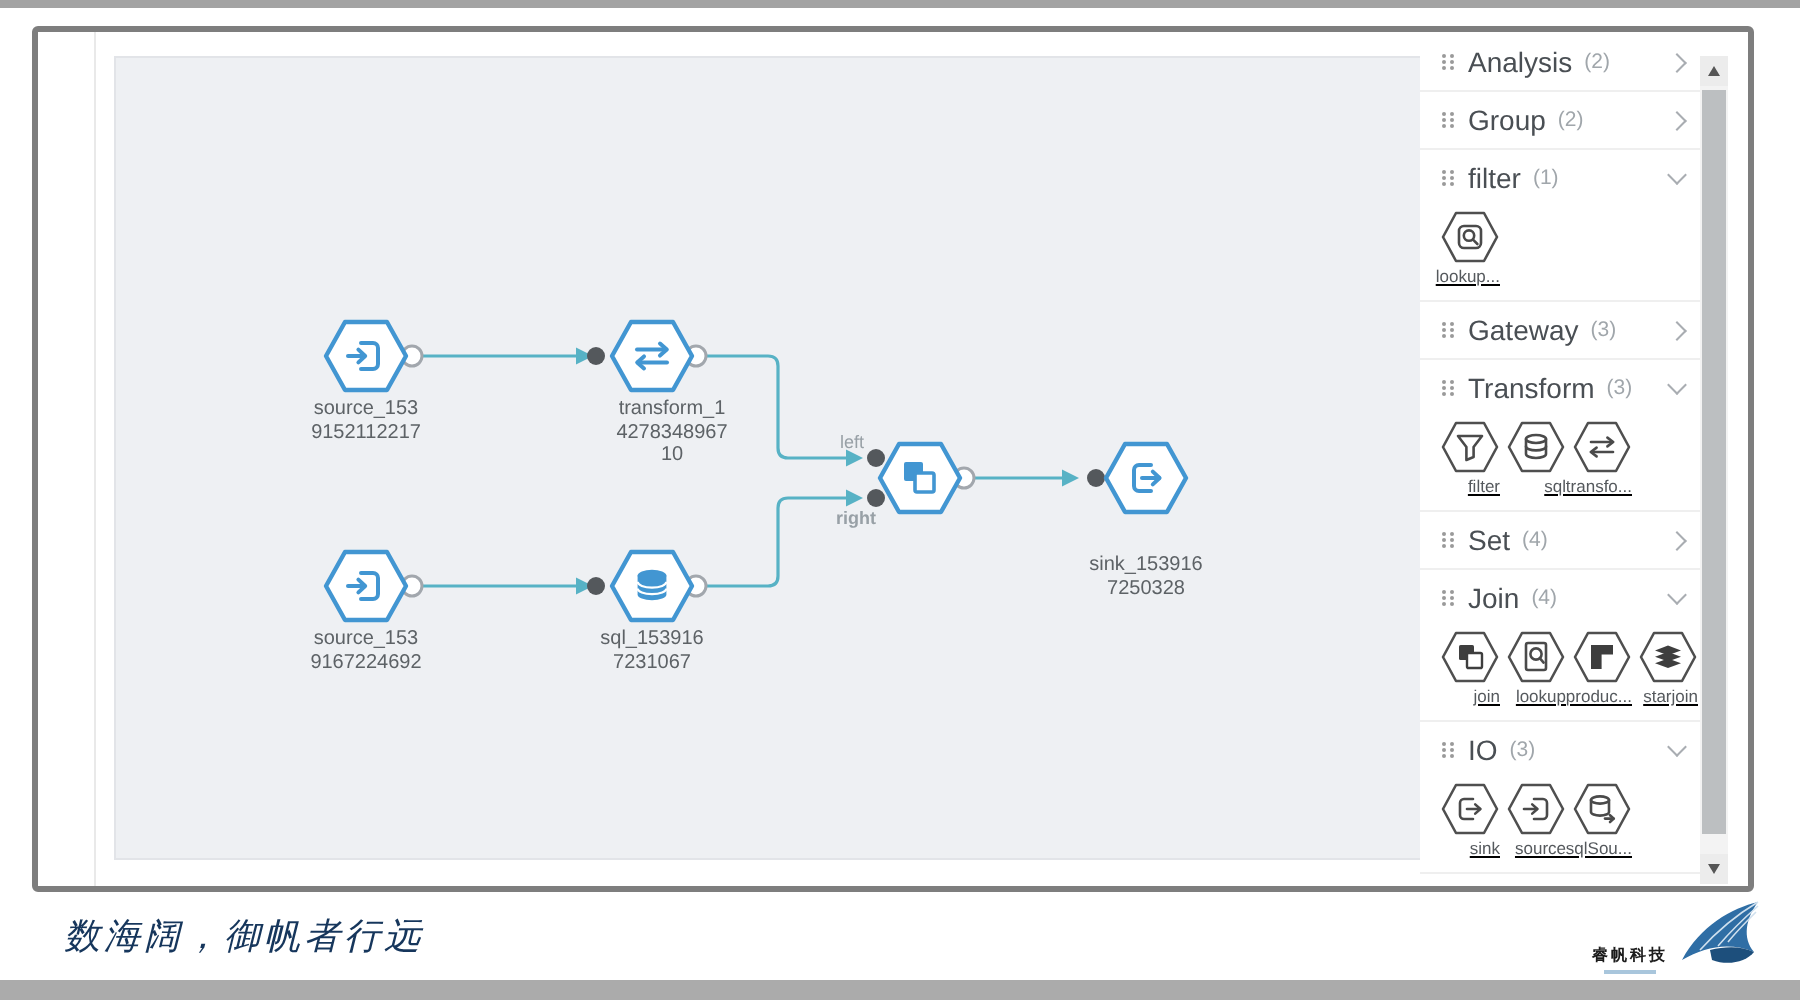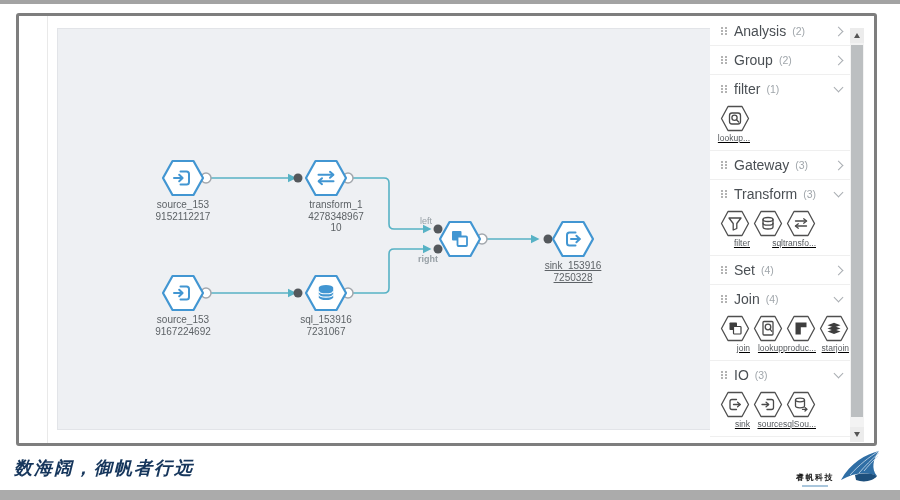--- a/index.html
+++ b/index.html
@@ -54,21 +54,21 @@
   .scrollbar{position:absolute;left:831px;top:12px;width:14px;height:414px;background:#f3f3f3;}
   .sb-btn{position:absolute;left:0;width:14px;height:15px;background:#ececec;display:flex;align-items:center;justify-content:center;}
   .sb-up{top:0;}
   .sb-down{bottom:0;}
   .tri-up{width:0;height:0;border-left:3.5px solid transparent;border-right:3.5px solid transparent;border-bottom:5px solid #565656;}
   .tri-down{width:0;height:0;border-left:3.5px solid transparent;border-right:3.5px solid transparent;border-top:5px solid #565656;}
   .sb-thumb{position:absolute;left:1px;top:17px;width:12px;height:372px;background:#bcbfc1;}
 
   
   .slogan{
-    position:absolute;left:14px;top:456px;font-size:18px;font-weight:bold;font-style:italic;
+    position:absolute;left:32px;top:456px;font-size:18px;font-weight:normal;font-style:italic;
     font-family:"DejaVu Serif", serif;color:#16365c;letter-spacing:2px;
   }
   .logo{position:absolute;left:796px;top:450px;display:flex;align-items:center;}
   .brand{display:flex;flex-direction:column;align-items:center;margin-right:3px;}
   .brand-name{font-size:8px;font-weight:bold;color:#1c1c1c;letter-spacing:1.5px;white-space:nowrap;margin-top:18px;}
   .brand-sub{width:26px;height:2px;background:#a9c6dc;margin-top:2px;}
 </style>
 </head>
 <body>
 
@@ -183,21 +183,21 @@
     <div class="node" style="left:493px;top:191px;">
       <svg width="44" height="38" viewBox="0 0 44 38">
         <polygon class="hexb" points="11.5,2 32.5,2 42,19 32.5,36 11.5,36 2,19"></polygon>
         <g>
           <path class="g-blue" d="M24.5,12.5 h-6 a2.5,2.5 0 0 0 -2.5,2.5 v8 a2.5,2.5 0 0 0 2.5,2.5 h6"></path>
           <path class="g-blue" d="M20,19 h8.5"></path>
           <path class="g-blue" d="M25.4,15.8 L28.8,19 L25.4,22.2"></path>
         </g>
       </svg>
     </div>
-    <div class="node-label" style="left:470px;top:231px;text-decoration:underline;">
+    <div class="node-label" style="left:470px;top:248px;">
       <div>sink_153916</div>
       <div>7250328</div>
     </div>
   </div>
 
   <div class="sidebar">
 
     <div class="sec">
       <div class="sec-h">
         <svg width="8" height="10" viewBox="0 0 8 10">

